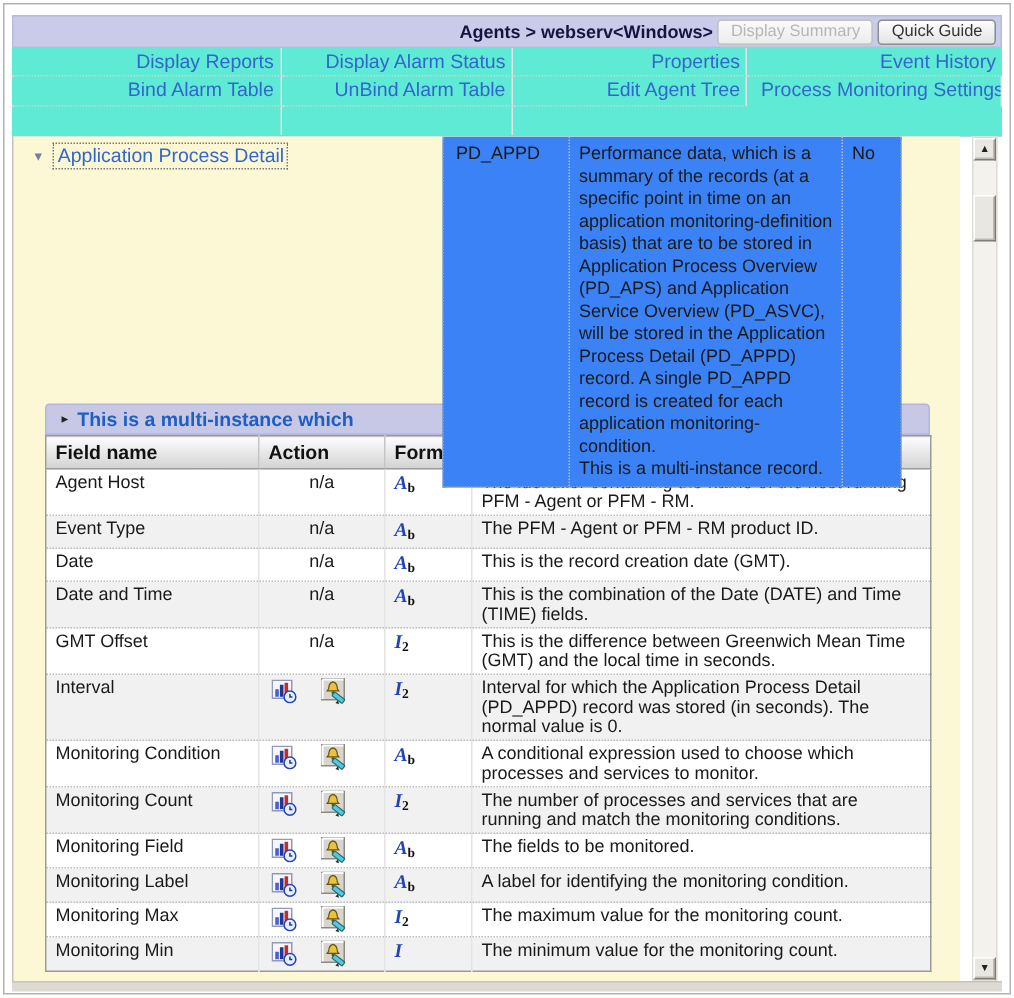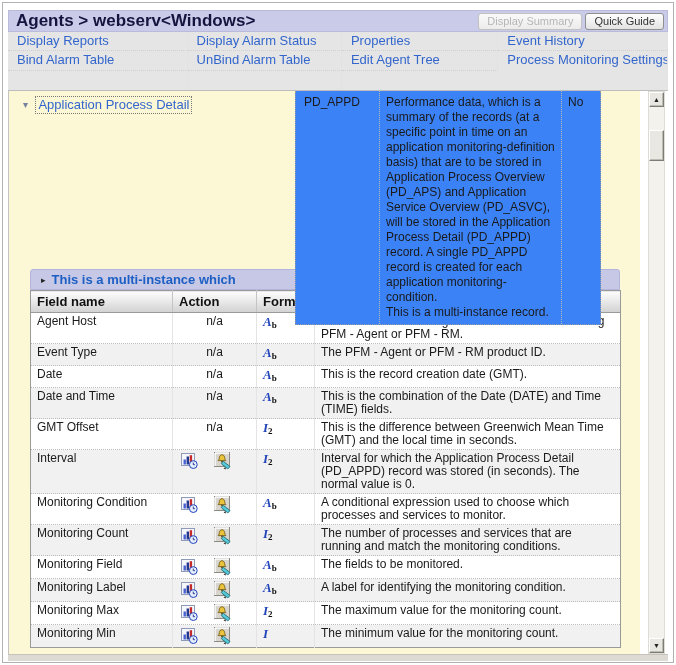--- a/index.html
+++ b/index.html
@@ -7,30 +7,30 @@
     width:676px;height:665px;position:relative;overflow:hidden;
     background:#ffffff;font-family:"Liberation Sans","DejaVu Sans",sans-serif;
     -webkit-font-smoothing:antialiased;
   }
   .outer{position:absolute;left:2px;top:2px;right:2px;bottom:2px;
     border:1px solid #b2b2b2;background:#ffffff;}
   
   .titlebar{position:absolute;left:5px;top:7px;right:5px;height:22px;
     background:#c9cbe8;border:1px solid #b9bbdd;
     display:flex;align-items:center;padding:0 3px;box-sizing:border-box;}
-  .title{font-size:17px;font-weight:bold;color:#14143f;padding-left:4px;flex:1;
-    white-space:nowrap;overflow:hidden;}
+  .title{font-size:12px;font-weight:bold;color:#14143f;padding-left:4px;flex:1;
+    white-space:nowrap;overflow:hidden;text-align:right;}
   .tb-btn{font-family:inherit;font-size:11px;height:17px;line-height:15px;
     padding:0 8px;margin-left:3px;border:1px solid #8f8f8f;border-radius:3px;
     background:linear-gradient(#fefefe,#e3e3e3);color:#333;cursor:pointer;white-space:nowrap;}
   .tb-btn.disabled{color:#b6b6b6;border-color:#c2c2c2;background:linear-gradient(#fafafa,#ececec);}
   
   .menu{position:absolute;left:5px;top:29px;right:5px;height:58px;
     display:grid;grid-template-columns:27.2% 23.4% 23.7% 25.7%;
-    grid-auto-rows:19.3px;border-bottom:1px solid #bdbdbd;background:#e5e5e5;}
+    grid-auto-rows:19.3px;border-bottom:1px solid #bdbdbd;background:#5eead4;text-align:right;}
   .menu-cell{box-sizing:border-box;padding:1px 4px 0 9px;font-size:13px;
     overflow:hidden;white-space:nowrap;}
   .menu-cell.vline{border-right:1px solid #e2e2e6;}
   .menu-cell.hline{border-bottom:1px dotted #cfcfcf;}
   .link{color:#3366cc;text-decoration:none;cursor:pointer;}
   
   .content{position:absolute;left:5px;top:88px;right:33px;bottom:8px;
     background:#fcf8d6;border-left:1px solid #c3c3c3;overflow:hidden;}
   
   .detail{position:relative;margin:0 0 0 0;min-height:168px;}

